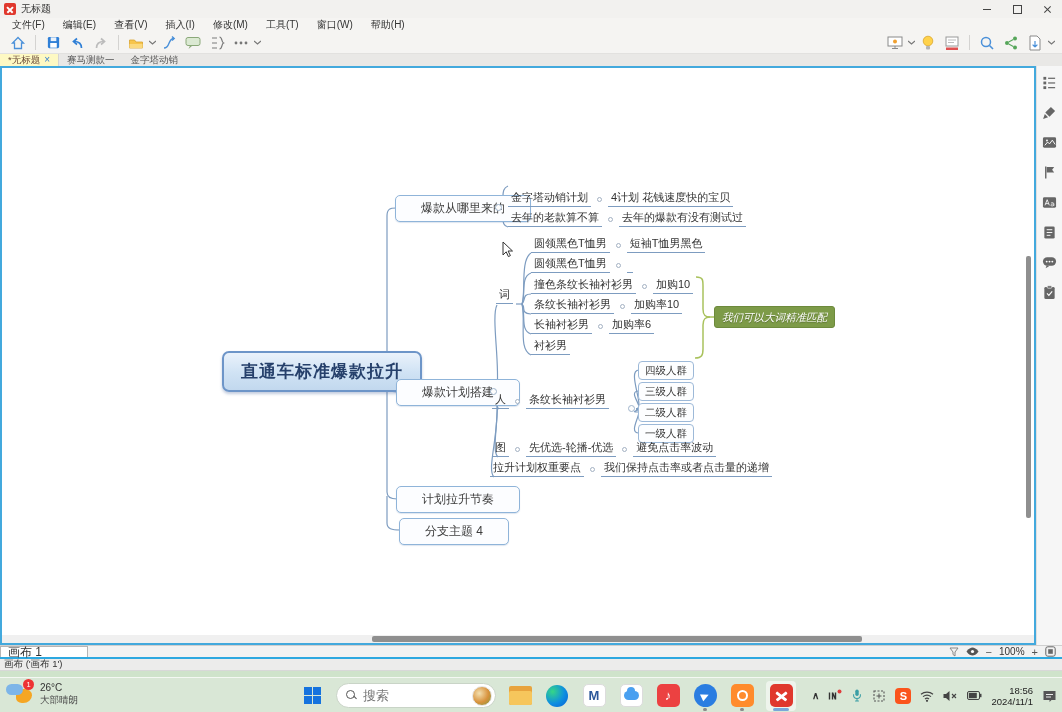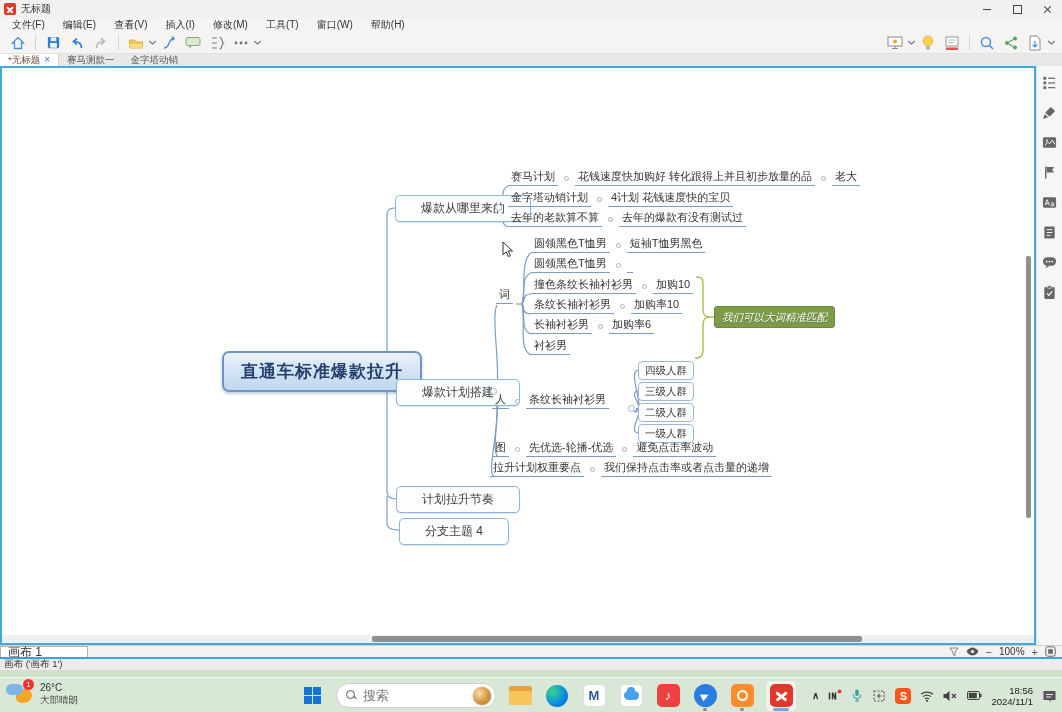--- a/index.html
+++ b/index.html
@@ -27,21 +27,21 @@
   
   .toolbar { height:22px; background:#f5f4f2; border-bottom:1px solid #e2e1df; display:flex; align-items:center; padding:0 6px; }
   .tb-ico { width:20px; height:18px; display:flex; align-items:center; justify-content:center; margin:0 2px; }
   .tb-sep { width:1px; height:15px; background:#d4d3d1; margin:0 5px; }
   .tb-caret { width:9px; height:18px; display:flex; align-items:center; justify-content:center; }
   .tb-spacer { flex:1; }
 
   
   .tabbar { height:12px; background:#e9e8e6; display:flex; align-items:stretch; }
   .doc-tab { display:flex; align-items:center; font-size:9.5px; color:#555; padding:0 8px; }
-  .doc-tab.active { background:#ffffff; color:#6a4a3a; border-right:1px solid #d5d4d2; }
+  .doc-tab.active { background:#fef9c3; color:#6a4a3a; border-right:1px solid #d5d4d2; }
   .tab-close { color:#3b82d0; font-size:10px; margin-left:4px; line-height:10px; }
 
   
   .workspace { height:579px; display:flex; }
   .canvas { position:relative; width:1036px; height:579px; background:#fff; border:2px solid #43a9dd; overflow:hidden; }
   .side-rail { width:26px; height:579px; background:#f6f6f6; border-left:1px solid #e0e0e0; display:flex; flex-direction:column; align-items:center; padding-top:8px; gap:14px; }
   .rail-ico { width:16px; height:16px; display:flex; align-items:center; justify-content:center; }
 
   
   .connectors { position:absolute; left:0; top:0; pointer-events:none; }
@@ -321,27 +321,20 @@
 
         <g fill="none" stroke="#a9c25d" stroke-width="1.5">
           <path d="M694 209 C701 209 701 212 701 218 L701 241 C701 247 703 249 708 249 L712 249"></path>
           <path d="M708 249 C703 249 701 251 701 257 L701 281 C701 287 700 290 693 290"></path>
         </g>
       </svg>
 
       <div class="central-topic">直通车标准爆款拉升</div>
 
       <div class="topic-box" style="left:393px; top:127px;">爆款从哪里来的</div>
-      <div class="u-row" style="left:506px; top:101px;">
-        <span class="u-item">赛马计划</span>
-        <span class="ln-dot"></span>
-        <span class="u-item">花钱速度快加购好 转化跟得上并且初步放量的品</span>
-        <span class="ln-dot"></span>
-        <span class="u-item">老大</span>
-      </div>
       <div class="u-row" style="left:506px; top:122px;">
         <span class="u-item">金字塔动销计划</span>
         <span class="ln-dot"></span>
         <span class="u-item">4计划 花钱速度快的宝贝</span>
       </div>
       <div class="u-row" style="left:506px; top:142px;">
         <span class="u-item">去年的老款算不算</span>
         <span class="ln-dot"></span>
         <span class="u-item">去年的爆款有没有测试过</span>
       </div>

